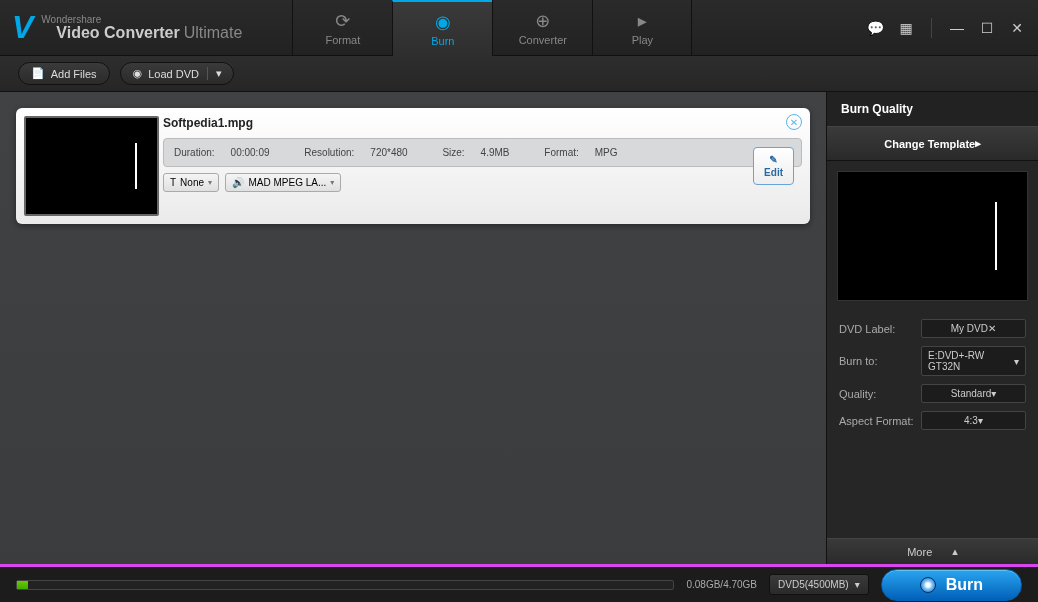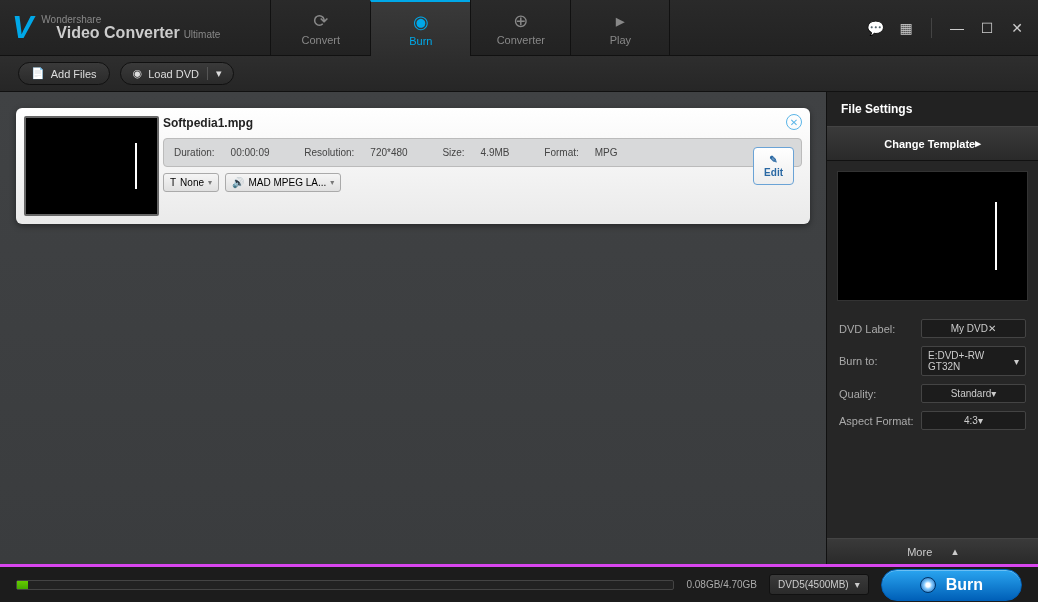--- a/index.html
+++ b/index.html
@@ -4,21 +4,21 @@
 <style>
   * { box-sizing: border-box; margin: 0; padding: 0; font-family: Arial, sans-serif; }
   body { background: #1a1a1a; width: 1038px; height: 602px; overflow: hidden; position: relative; }
   
   .titlebar { height: 56px; background: linear-gradient(#2a2a2a, #222); display: flex; align-items: center; padding: 0 12px; border-bottom: 1px solid #111; }
   .logo-area { display: flex; align-items: center; gap: 8px; }
   .logo-v { font-size: 32px; font-weight: bold; color: #00a8e8; font-style: italic; }
   .logo-text { display: flex; flex-direction: column; line-height: 1; }
   .logo-text-top { color: #888; font-size: 10px; }
   .logo-text-main { color: #ccc; font-size: 16px; font-weight: bold; }
-  .logo-text-sub { color: #888; font-size: 10px; }
+  .logo-text-sub { color: #888; font-size: 16px; }
   .logo-main-line { display: flex; align-items: baseline; gap: 4px; margin-left: 15px; }
   
   .tabs { display: flex; margin-left: 50px; height: 56px; }
   .tab { width: 100px; display: flex; flex-direction: column; align-items: center; justify-content: center; gap: 2px; color: #888; cursor: pointer; font-size: 11px; border-left: 1px solid #111; }
   .tab:last-child { border-right: 1px solid #111; }
   .tab.active { background: linear-gradient(#3a3a3a, #2e2e2e); color: #00a8e8; border-top: 2px solid #00a8e8; }
   .tab-icon { font-size: 18px; }
   
   .window-controls { margin-left: auto; display: flex; gap: 12px; align-items: center; }
   .wc-btn { color: #ccc; font-size: 14px; cursor: pointer; width: 18px; text-align: center; }
@@ -73,21 +73,21 @@
       <span class="logo-text-top">Wondershare</span>
       <div class="logo-main-line">
         <span class="logo-text-main">Video Converter</span>
         <span class="logo-text-sub">Ultimate</span>
       </div>
     </div>
   </div>
   <div class="tabs">
     <div class="tab">
       <span class="tab-icon">⟳</span>
-      <span>Convert</span>
+      <span>Format</span>
     </div>
     <div class="tab active">
       <span class="tab-icon">◉</span>
       <span>Burn</span>
     </div>
     <div class="tab">
       <span class="tab-icon">⊕</span>
       <span>Converter</span>
     </div>
     <div class="tab">
@@ -148,21 +148,21 @@
       </div>
       <div class="edit-btn">
         <span>✎</span>
         <span>Edit</span>
       </div>
       <div class="close-card">✕</div>
     </div>
   </div>
 
   <div class="sidebar">
-    <div class="side-header">File Settings</div>
+    <div class="side-header">Burn Quality</div>
     <div class="side-btn">
       <span>Change Template</span>
       <span>▸</span>
     </div>
     <div class="preview">
       <div class="preview-bar"></div>
     </div>
     <div class="settings">
       <div class="setting-row">
         <label>DVD Label:</label>

